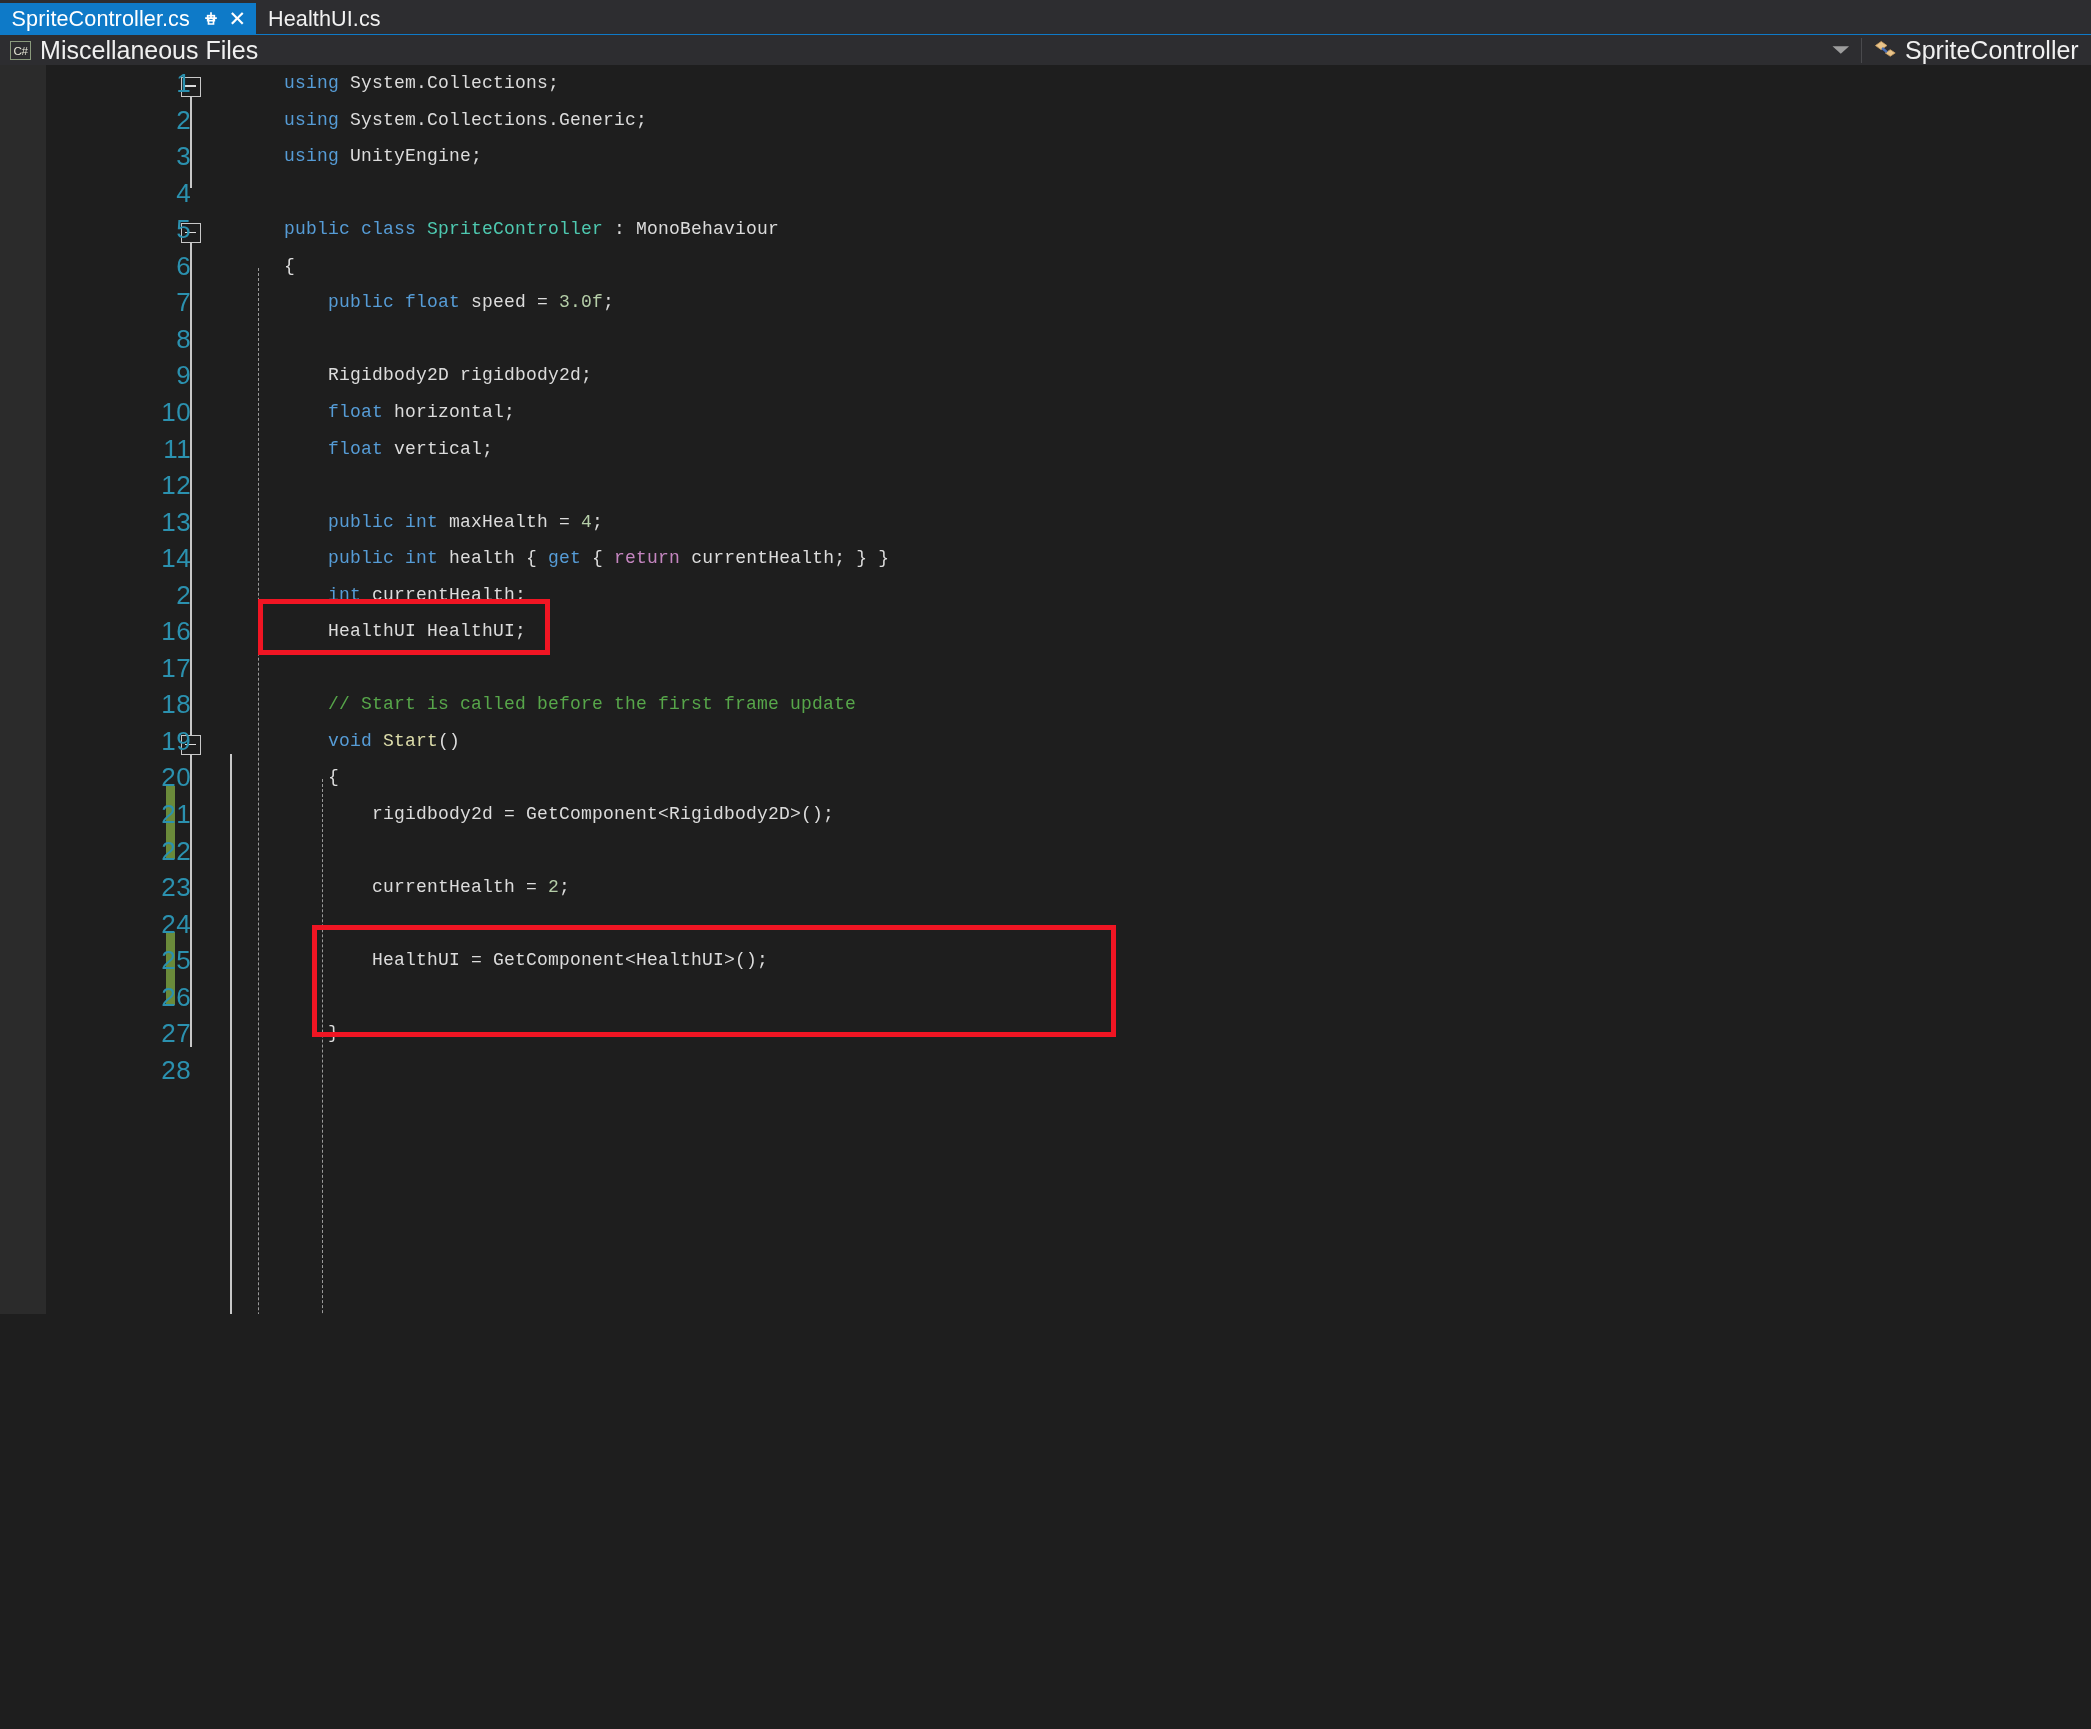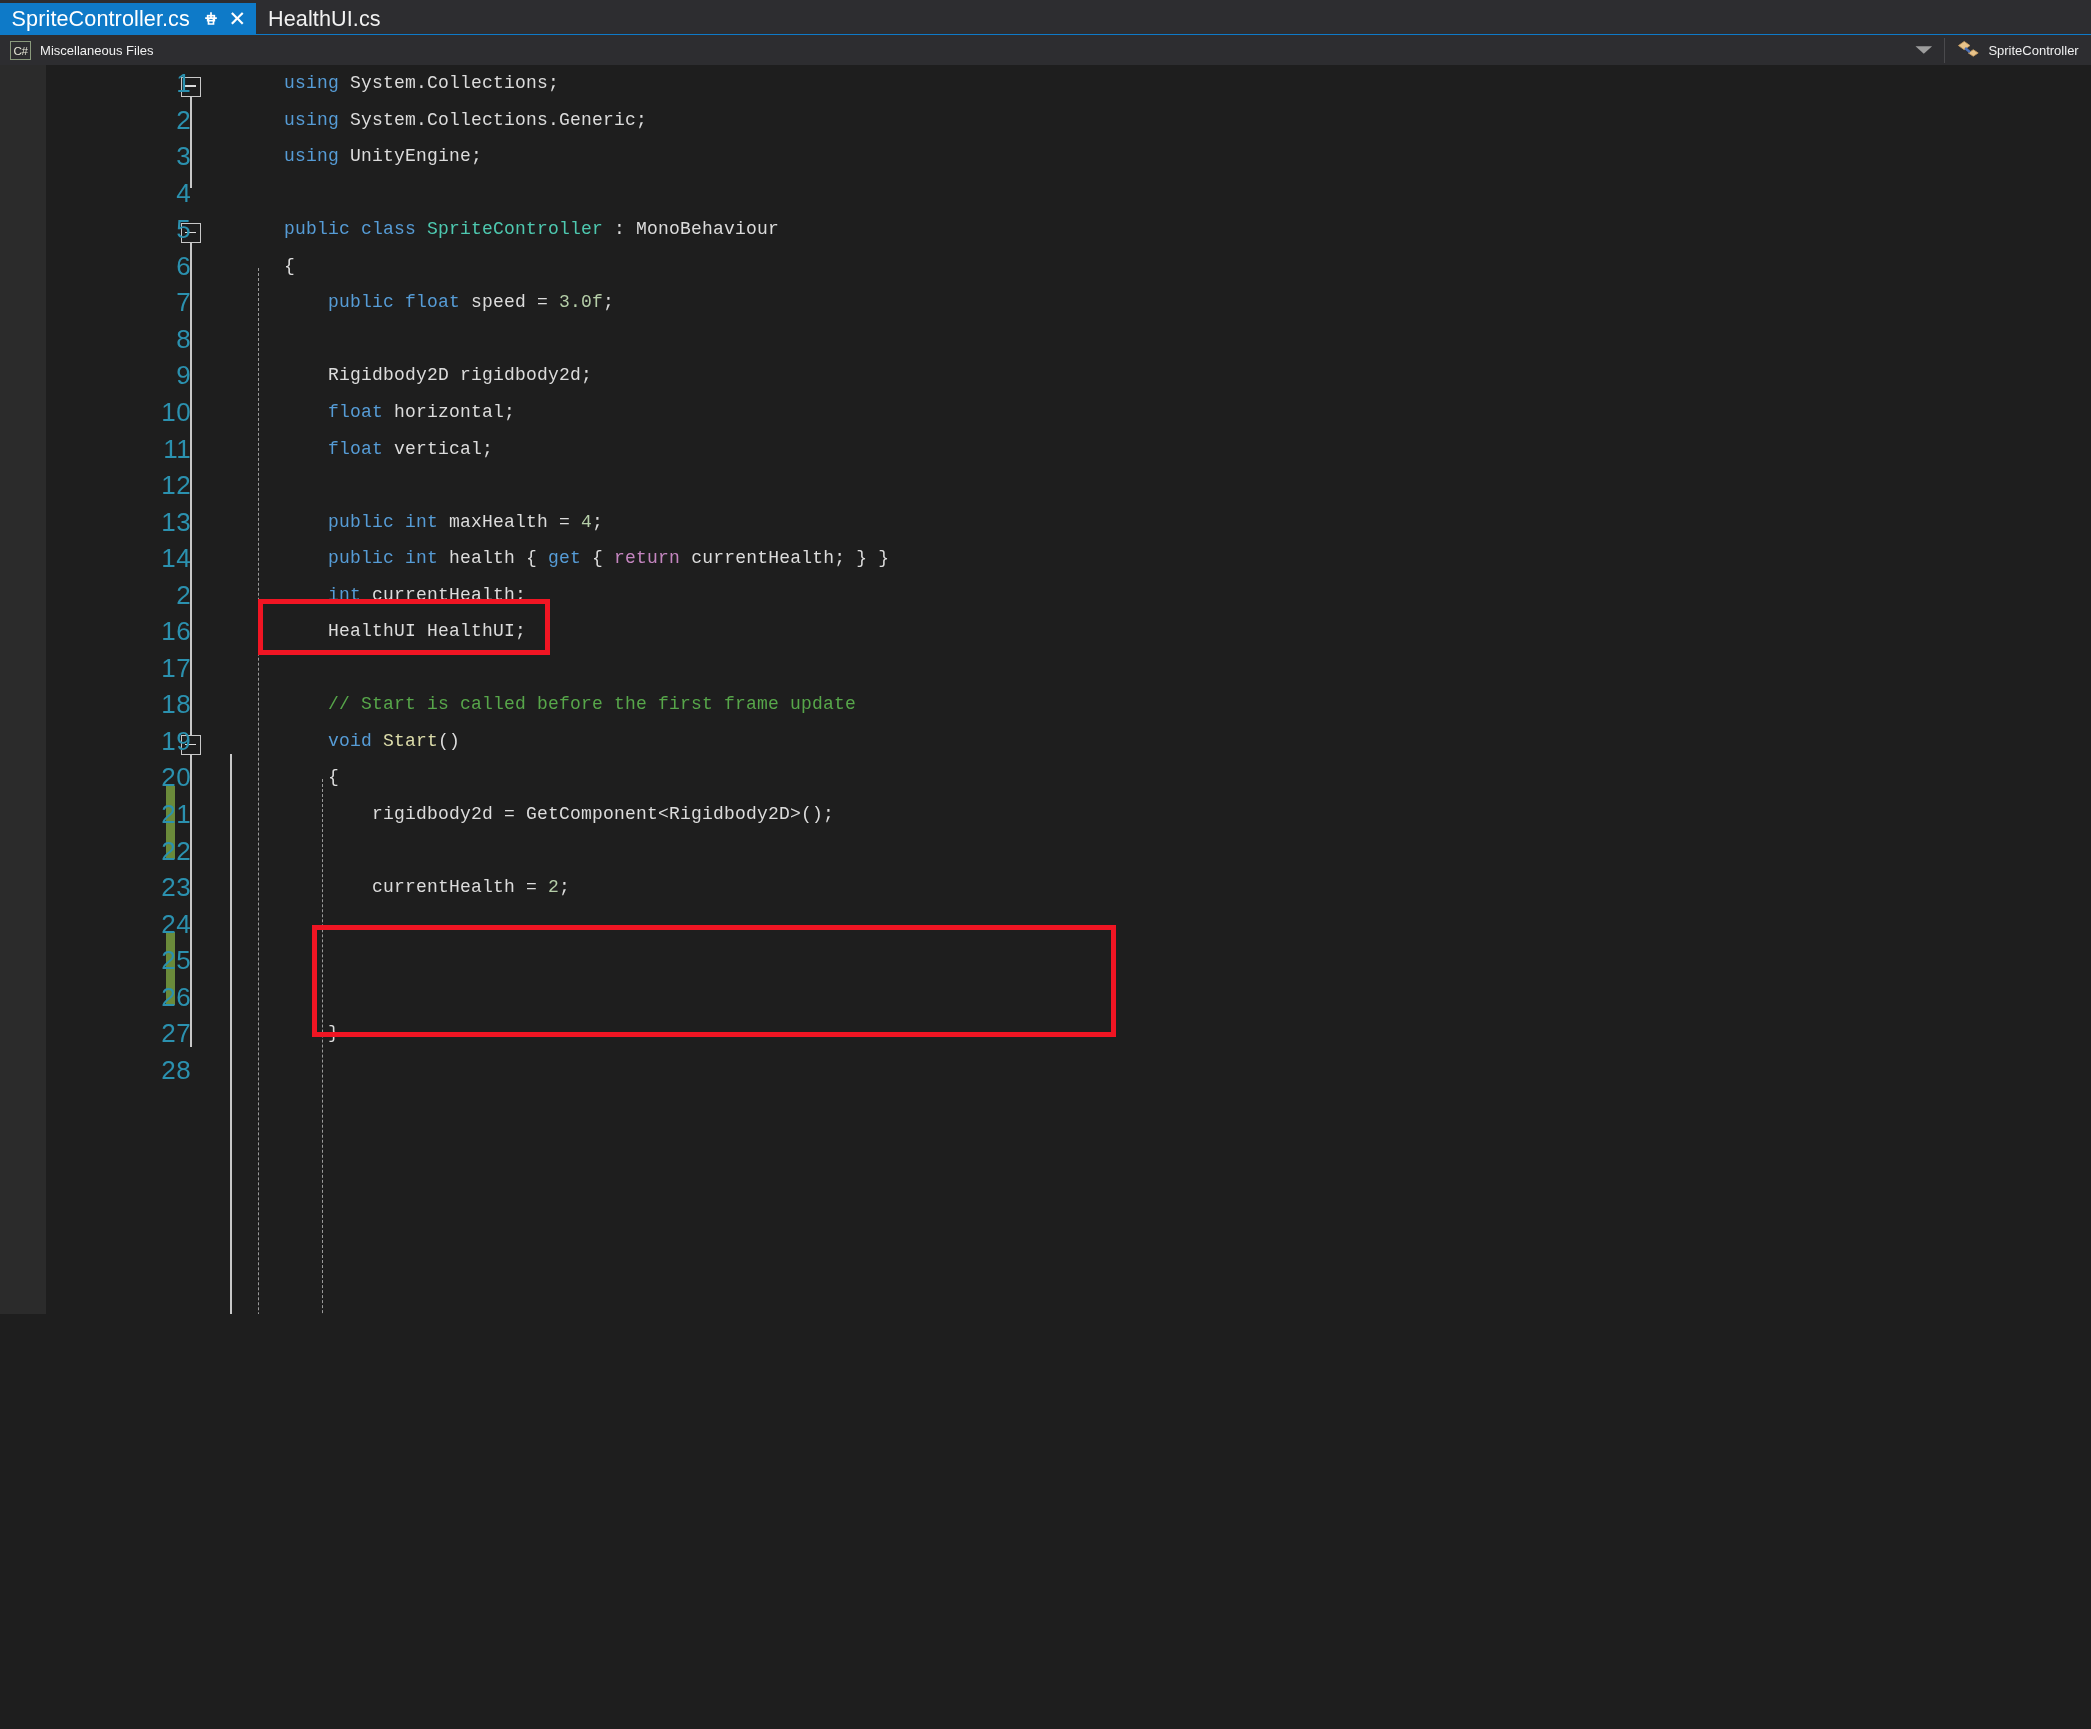--- a/index.html
+++ b/index.html
@@ -92,21 +92,21 @@
     font-size: 11.6px;
     font-family: "Liberation Sans", sans-serif;
     display: inline-flex;
     align-items: center;
     justify-content: center;
     margin-right: 9.1px;
     box-sizing: border-box;
     letter-spacing: -0.4px;
   }
   .nav-text {
-    font-size: 13px;
+    font-size: 25px;
     color: #f0f0f0;
     white-space: nowrap;
   }
   .nav-caret {
     width: 28px;
     display: flex;
     align-items: center;
     justify-content: center;
     margin-right: 3.3px;
   }
@@ -339,20 +339,21 @@
     <div class="codeline" style="top:512px;"><span class="kw">    int</span> <span class="pln">currentHealth;</span></div>
     <div class="codeline" style="top:548px;"><span class="pln">    HealthUI HealthUI;</span></div>
     <div class="codeline" style="top:585px;"></div>
     <div class="codeline" style="top:621px;"><span class="cmt">    // Start is called before the first frame update</span></div>
     <div class="codeline" style="top:658px;"><span class="kw">    void</span> <span class="mth">Start</span><span class="pln">()</span></div>
     <div class="codeline" style="top:694px;"><span class="pln">    {</span></div>
     <div class="codeline" style="top:731px;"><span class="pln">        rigidbody2d = GetComponent&lt;Rigidbody2D&gt;();</span></div>
     <div class="codeline" style="top:768px;"></div>
     <div class="codeline" style="top:804px;"><span class="pln">        currentHealth = </span><span class="num">2</span><span class="pln">;</span></div>
     <div class="codeline" style="top:841px;"></div>
+    <div class="codeline" style="top:877px;"><span class="pln">        HealthUI = GetComponent&lt;HealthUI&gt;();</span></div>
     <div class="codeline" style="top:950px;"><span class="pln">    }</span></div>
     <div class="codeline" style="top:987px;"></div>
 
     <div class="hl-box" style="left:258px; top:534px; width:292px; height:56px;"></div>
     <div class="hl-box" style="left:312px; top:860px; width:804px; height:112px;"></div>
 
   </div>
 </div>
 
 

